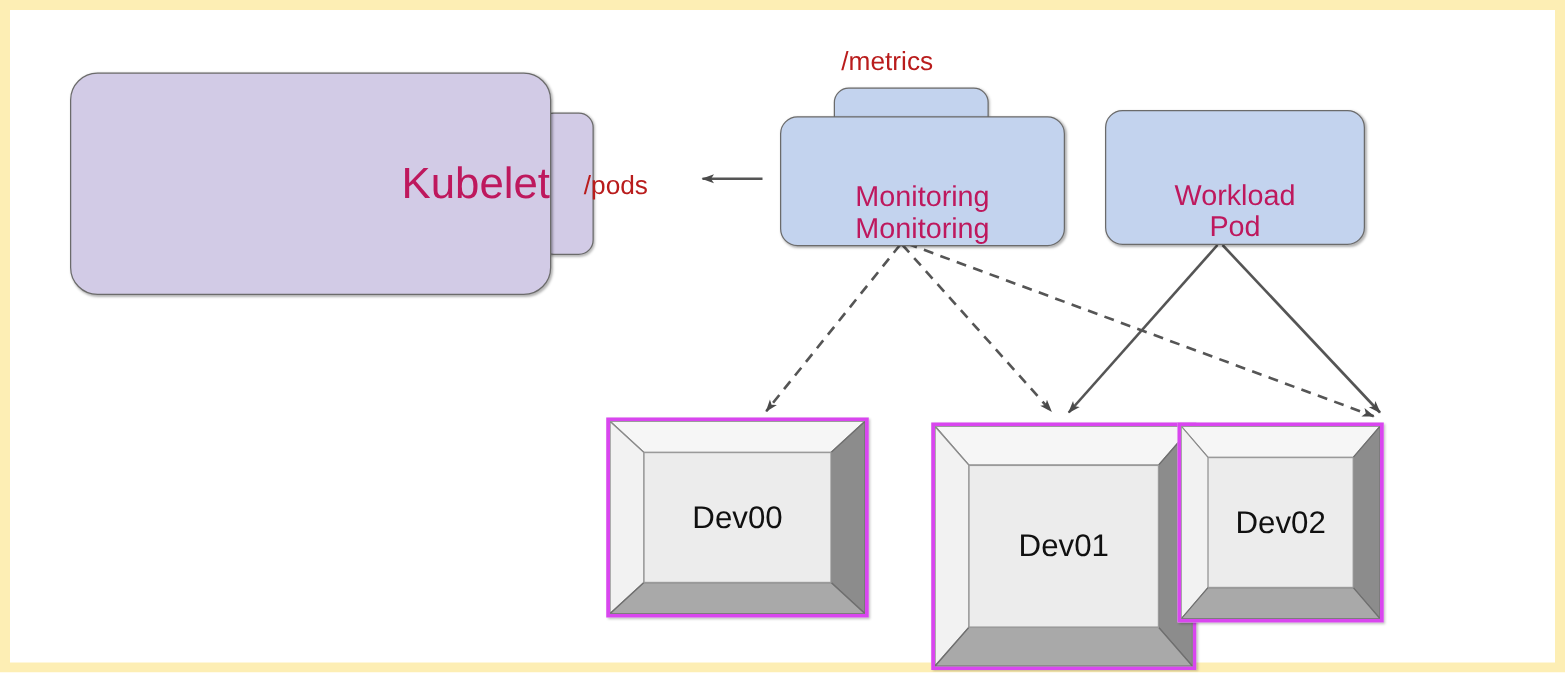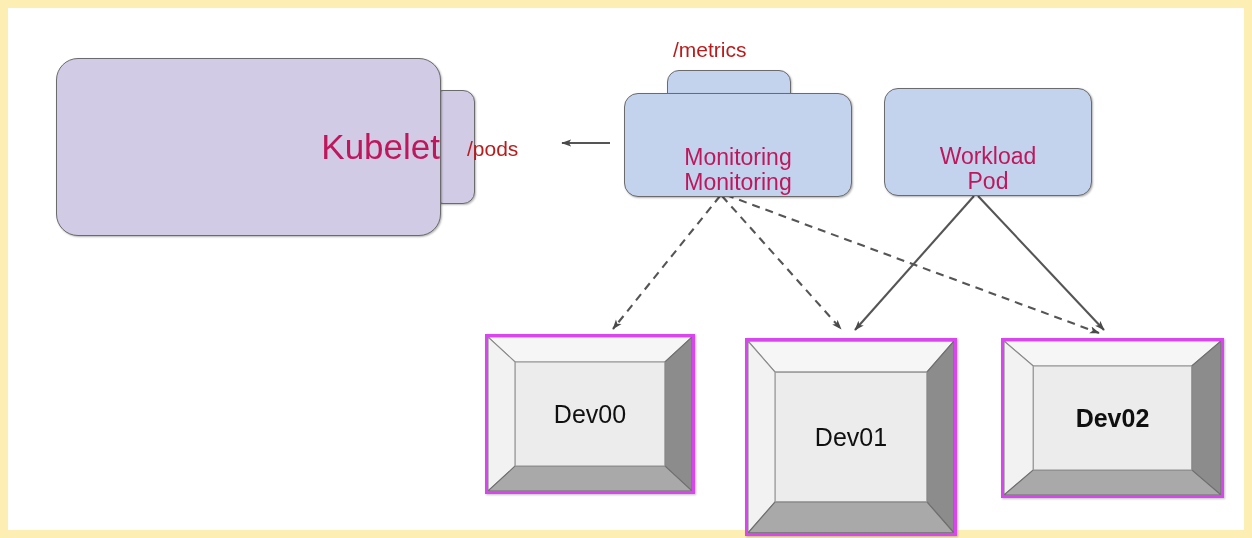--- a/index.html
+++ b/index.html
@@ -181,21 +181,21 @@
         <polygon points="0,0 28,26 28,134 0,160" fill="#f2f2f2" stroke="#8a8a8a" stroke-width="1.1"></polygon>
         <polygon points="212,0 212,160 184,134 184,26" fill="#8c8c8c" stroke="#6f6f6f" stroke-width="1.1"></polygon>
         <polygon points="0,160 28,134 184,134 212,160" fill="#a9a9a9" stroke="#6f6f6f" stroke-width="1.1"></polygon>
         <rect x="28" y="26" width="156" height="108" fill="#ececec" stroke="#9a9a9a" stroke-width="1.1"></rect>
       </svg>
       <div class="dev-label">
         <span>Dev01</span>
       </div>
     </div>
 
-    <div class="node device" style="left:993px; top:330px; width:223px; height:160px;font-weight:bold;">
+    <div class="node device" style="left:934px; top:330px; width:165px; height:160px;">
       <svg class="bevel-svg" viewBox="0 0 207 160" preserveAspectRatio="none">
         <rect x="0" y="0" width="207" height="160" fill="#f4f4f4" stroke="#8a8a8a" stroke-width="1.6"></rect>
         <polygon points="0,0 207,0 179,26 28,26" fill="#f6f6f6" stroke="#8a8a8a" stroke-width="1.1"></polygon>
         <polygon points="0,0 28,26 28,134 0,160" fill="#f2f2f2" stroke="#8a8a8a" stroke-width="1.1"></polygon>
         <polygon points="207,0 207,160 179,134 179,26" fill="#8c8c8c" stroke="#6f6f6f" stroke-width="1.1"></polygon>
         <polygon points="0,160 28,134 179,134 207,160" fill="#a9a9a9" stroke="#6f6f6f" stroke-width="1.1"></polygon>
         <rect x="28" y="26" width="151" height="108" fill="#ececec" stroke="#9a9a9a" stroke-width="1.1"></rect>
       </svg>
       <div class="dev-label">
         <span>Dev02</span>

